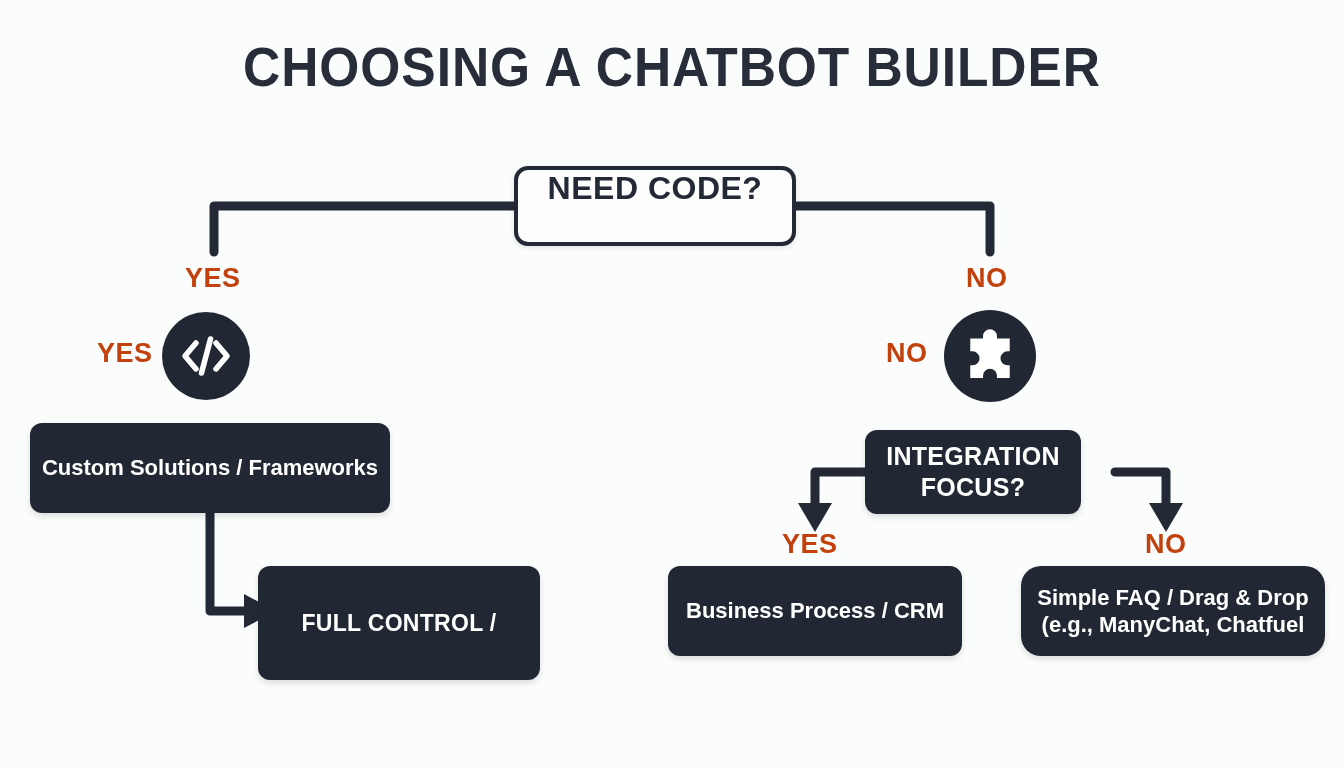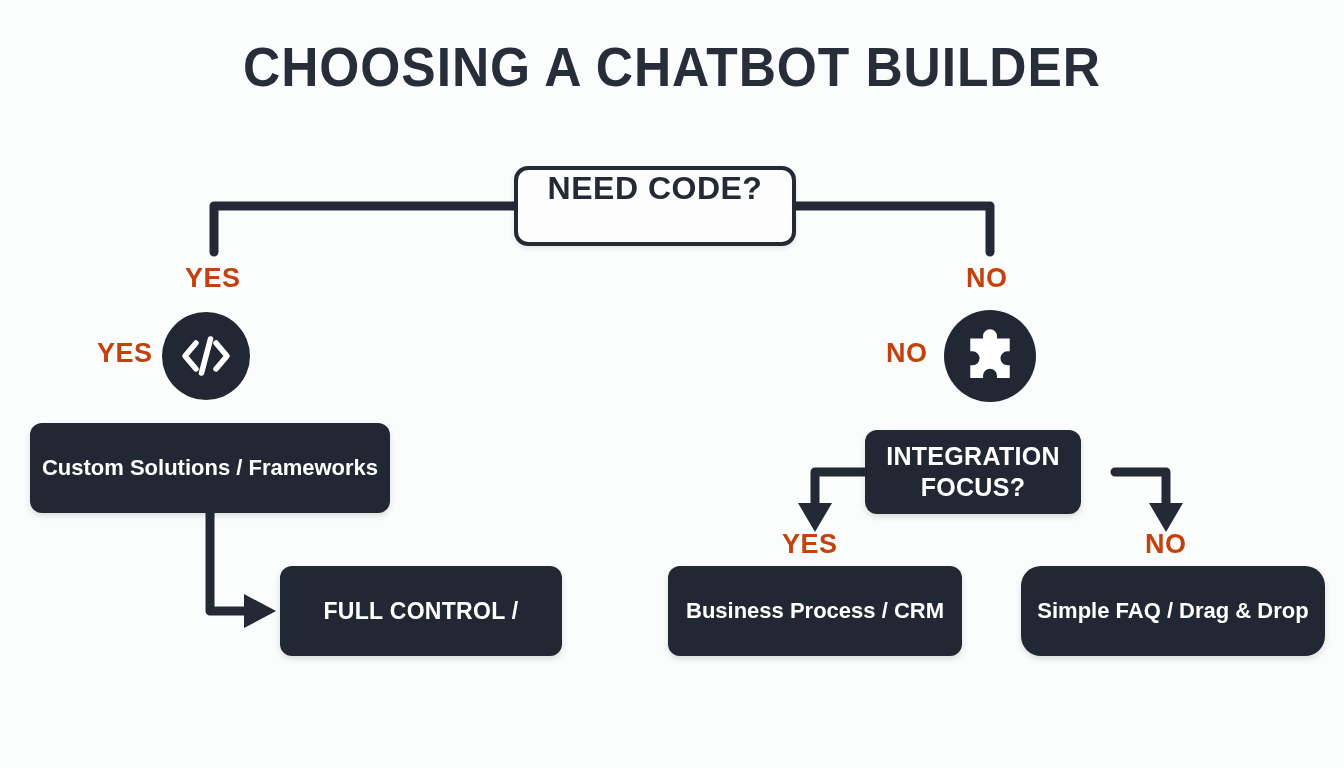--- a/index.html
+++ b/index.html
@@ -79,22 +79,22 @@
     width: 282px; height: 80px;
     font-size: 32px;
     letter-spacing: 0.5px;
   }
   #custom-solutions-node {
     left: 30px; top: 423px;
     width: 360px; height: 90px;
     font-size: 22px;
   }
   #full-control-node {
-    left: 280px; top: 566px;
-    width: 282px; height: 90px;
+    left: 258px; top: 566px;
+    width: 282px; height: 114px;
     font-size: 23px;
     letter-spacing: 0.3px;
     justify-content: center;
   }
   #integration-node {
     left: 865px; top: 430px;
     width: 216px; height: 84px;
     font-size: 25px;
     letter-spacing: 0.3px;
   }
@@ -228,15 +228,16 @@
 
   <div class="abs branch-label" id="label-yes-lower">YES</div>
   <div class="abs branch-label" id="label-no-lower">NO</div>
 
   <div class="abs node-dark" id="business-node">
     <span class="line1">Business Process / CRM</span>
   </div>
 
   <div class="abs node-dark" id="simple-faq-node">
     <span class="line1">Simple FAQ / Drag &amp; Drop</span>
+    <span class="line2">(e.g., ManyChat, Chatfuel</span>
   </div>
 
 </div>
 
 </body></html>

